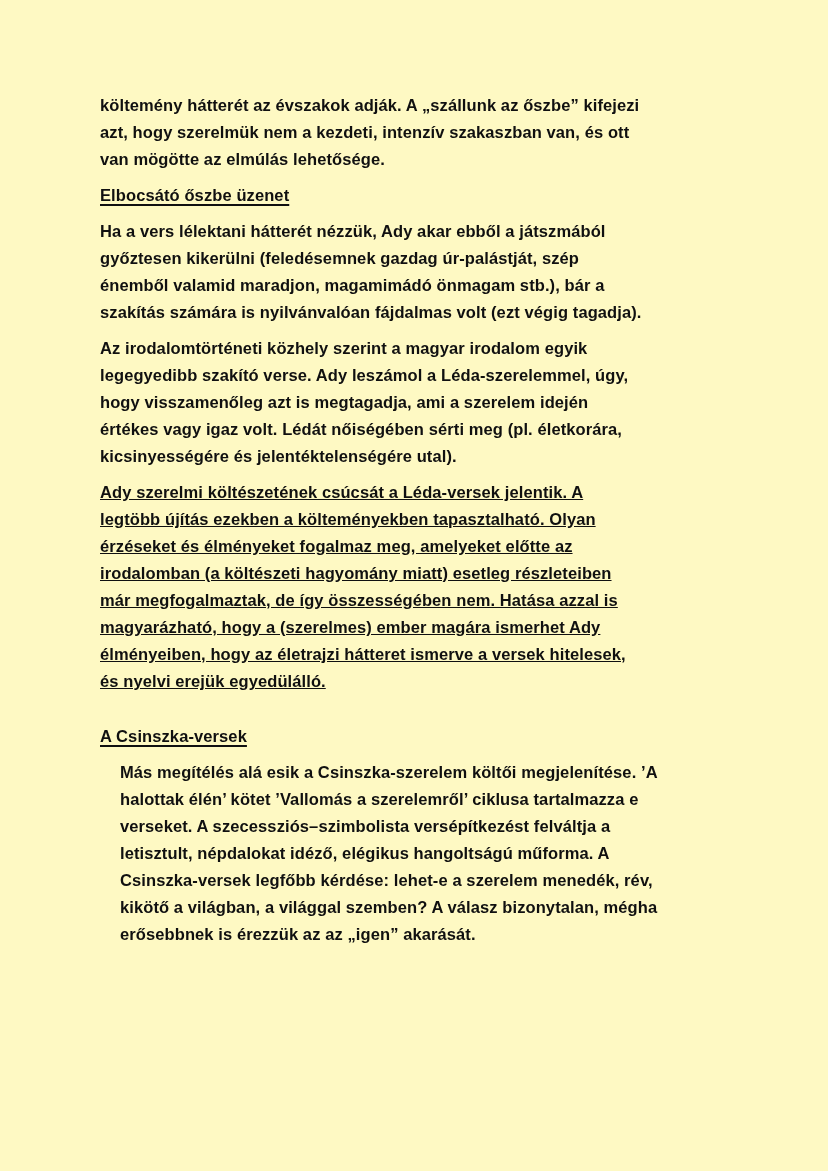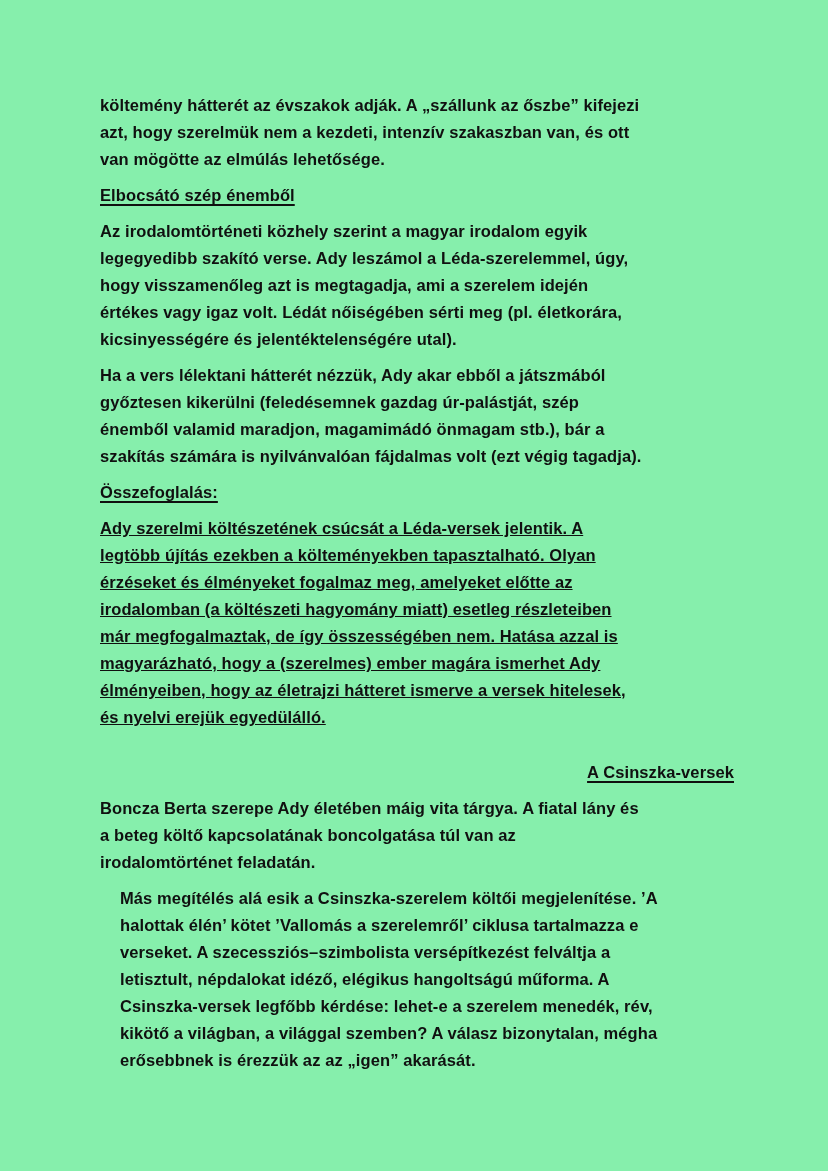--- a/index.html
+++ b/index.html
@@ -4,21 +4,21 @@
 <style>
   html, body {
     margin: 0;
     padding: 0;
     background: #ffffff;
   }
   .page {
     position: relative;
     width: 828px;
     height: 1171px;
-    background: #86efac;
+    background: #fef9c3;
     overflow: hidden;
   }
   .content {
     position: absolute;
     left: 100px;
     top: 92px;
     width: 634px;
     font-family: "Liberation Sans", sans-serif;
     font-weight: 700;
     font-size: 16.5px;
@@ -29,57 +29,53 @@
   .block {
     margin: 0 0 9px 0;
     white-space: pre;           
   }
   .heading {
     text-decoration: underline;
     text-decoration-thickness: 2px;
     text-underline-offset: 3px;
   }
   .center {
-    text-align: right;
+    text-align: left;
   }
   .space-before {
     margin-top: 28px;           
   }
 </style>
 </head>
 <body>
 
 <div class="page">
   <div class="content" id="doc-content">
       <p class="block" style="font-size: inherit;">költemény hátterét az évszakok adják. A „szállunk az őszbe” kifejezi
 azt, hogy szerelmük nem a kezdeti, intenzív szakaszban van, és ott
 van mögötte az elmúlás lehetősége.</p>
-      <h2 class="block heading" style="font-size: inherit;">Elbocsátó szép énemből</h2>
+      <h2 class="block heading" style="font-size: inherit;">Elbocsátó őszbe üzenet</h2>
+      <p class="block" style="font-size: inherit;">Ha a vers lélektani hátterét nézzük, Ady akar ebből a játszmából
+győztesen kikerülni (feledésemnek gazdag úr-palástját, szép
+énemből valamid maradjon, magamimádó önmagam stb.), bár a
+szakítás számára is nyilvánvalóan fájdalmas volt (ezt végig tagadja).</p>
       <p class="block" style="font-size: inherit;">Az irodalomtörténeti közhely szerint a magyar irodalom egyik
 legegyedibb szakító verse. Ady leszámol a Léda-szerelemmel, úgy,
 hogy visszamenőleg azt is megtagadja, ami a szerelem idején
 értékes vagy igaz volt. Lédát nőiségében sérti meg (pl. életkorára,
 kicsinyességére és jelentéktelenségére utal).</p>
-      <p class="block" style="font-size: inherit;">Ha a vers lélektani hátterét nézzük, Ady akar ebből a játszmából
-győztesen kikerülni (feledésemnek gazdag úr-palástját, szép
-énemből valamid maradjon, magamimádó önmagam stb.), bár a
-szakítás számára is nyilvánvalóan fájdalmas volt (ezt végig tagadja).</p>
-      <h2 class="block heading" style="font-size: inherit;">Összefoglalás:</h2>
       <p class="block" style="font-size: inherit; text-decoration: underline;">Ady szerelmi költészetének csúcsát a Léda-versek jelentik. A
 legtöbb újítás ezekben a költeményekben tapasztalható. Olyan
 érzéseket és élményeket fogalmaz meg, amelyeket előtte az
 irodalomban (a költészeti hagyomány miatt) esetleg részleteiben
 már megfogalmaztak, de így összességében nem. Hatása azzal is
 magyarázható, hogy a (szerelmes) ember magára ismerhet Ady
 élményeiben, hogy az életrajzi hátteret ismerve a versek hitelesek,
 és nyelvi erejük egyedülálló.</p>
       <h2 class="block heading center space-before" style="font-size: inherit;">A Csinszka-versek</h2>
-      <p class="block" style="font-size: inherit;">Boncza Berta szerepe Ady életében máig vita tárgya. A fiatal lány és
-a beteg költő kapcsolatának boncolgatása túl van az
-irodalomtörténet feladatán.</p>
       <p class="block" style="font-size: inherit; margin-left: 20px;">Más megítélés alá esik a Csinszka-szerelem költői megjelenítése. ’A
 halottak élén’ kötet ’Vallomás a szerelemről’ ciklusa tartalmazza e
 verseket. A szecessziós–szimbolista versépítkezést felváltja a
 letisztult, népdalokat idéző, elégikus hangoltságú műforma. A
 Csinszka-versek legfőbb kérdése: lehet-e a szerelem menedék, rév,
 kikötő a világban, a világgal szemben? A válasz bizonytalan, mégha
 erősebbnek is érezzük az az „igen” akarását.</p>
     </div>
 </div>
 

